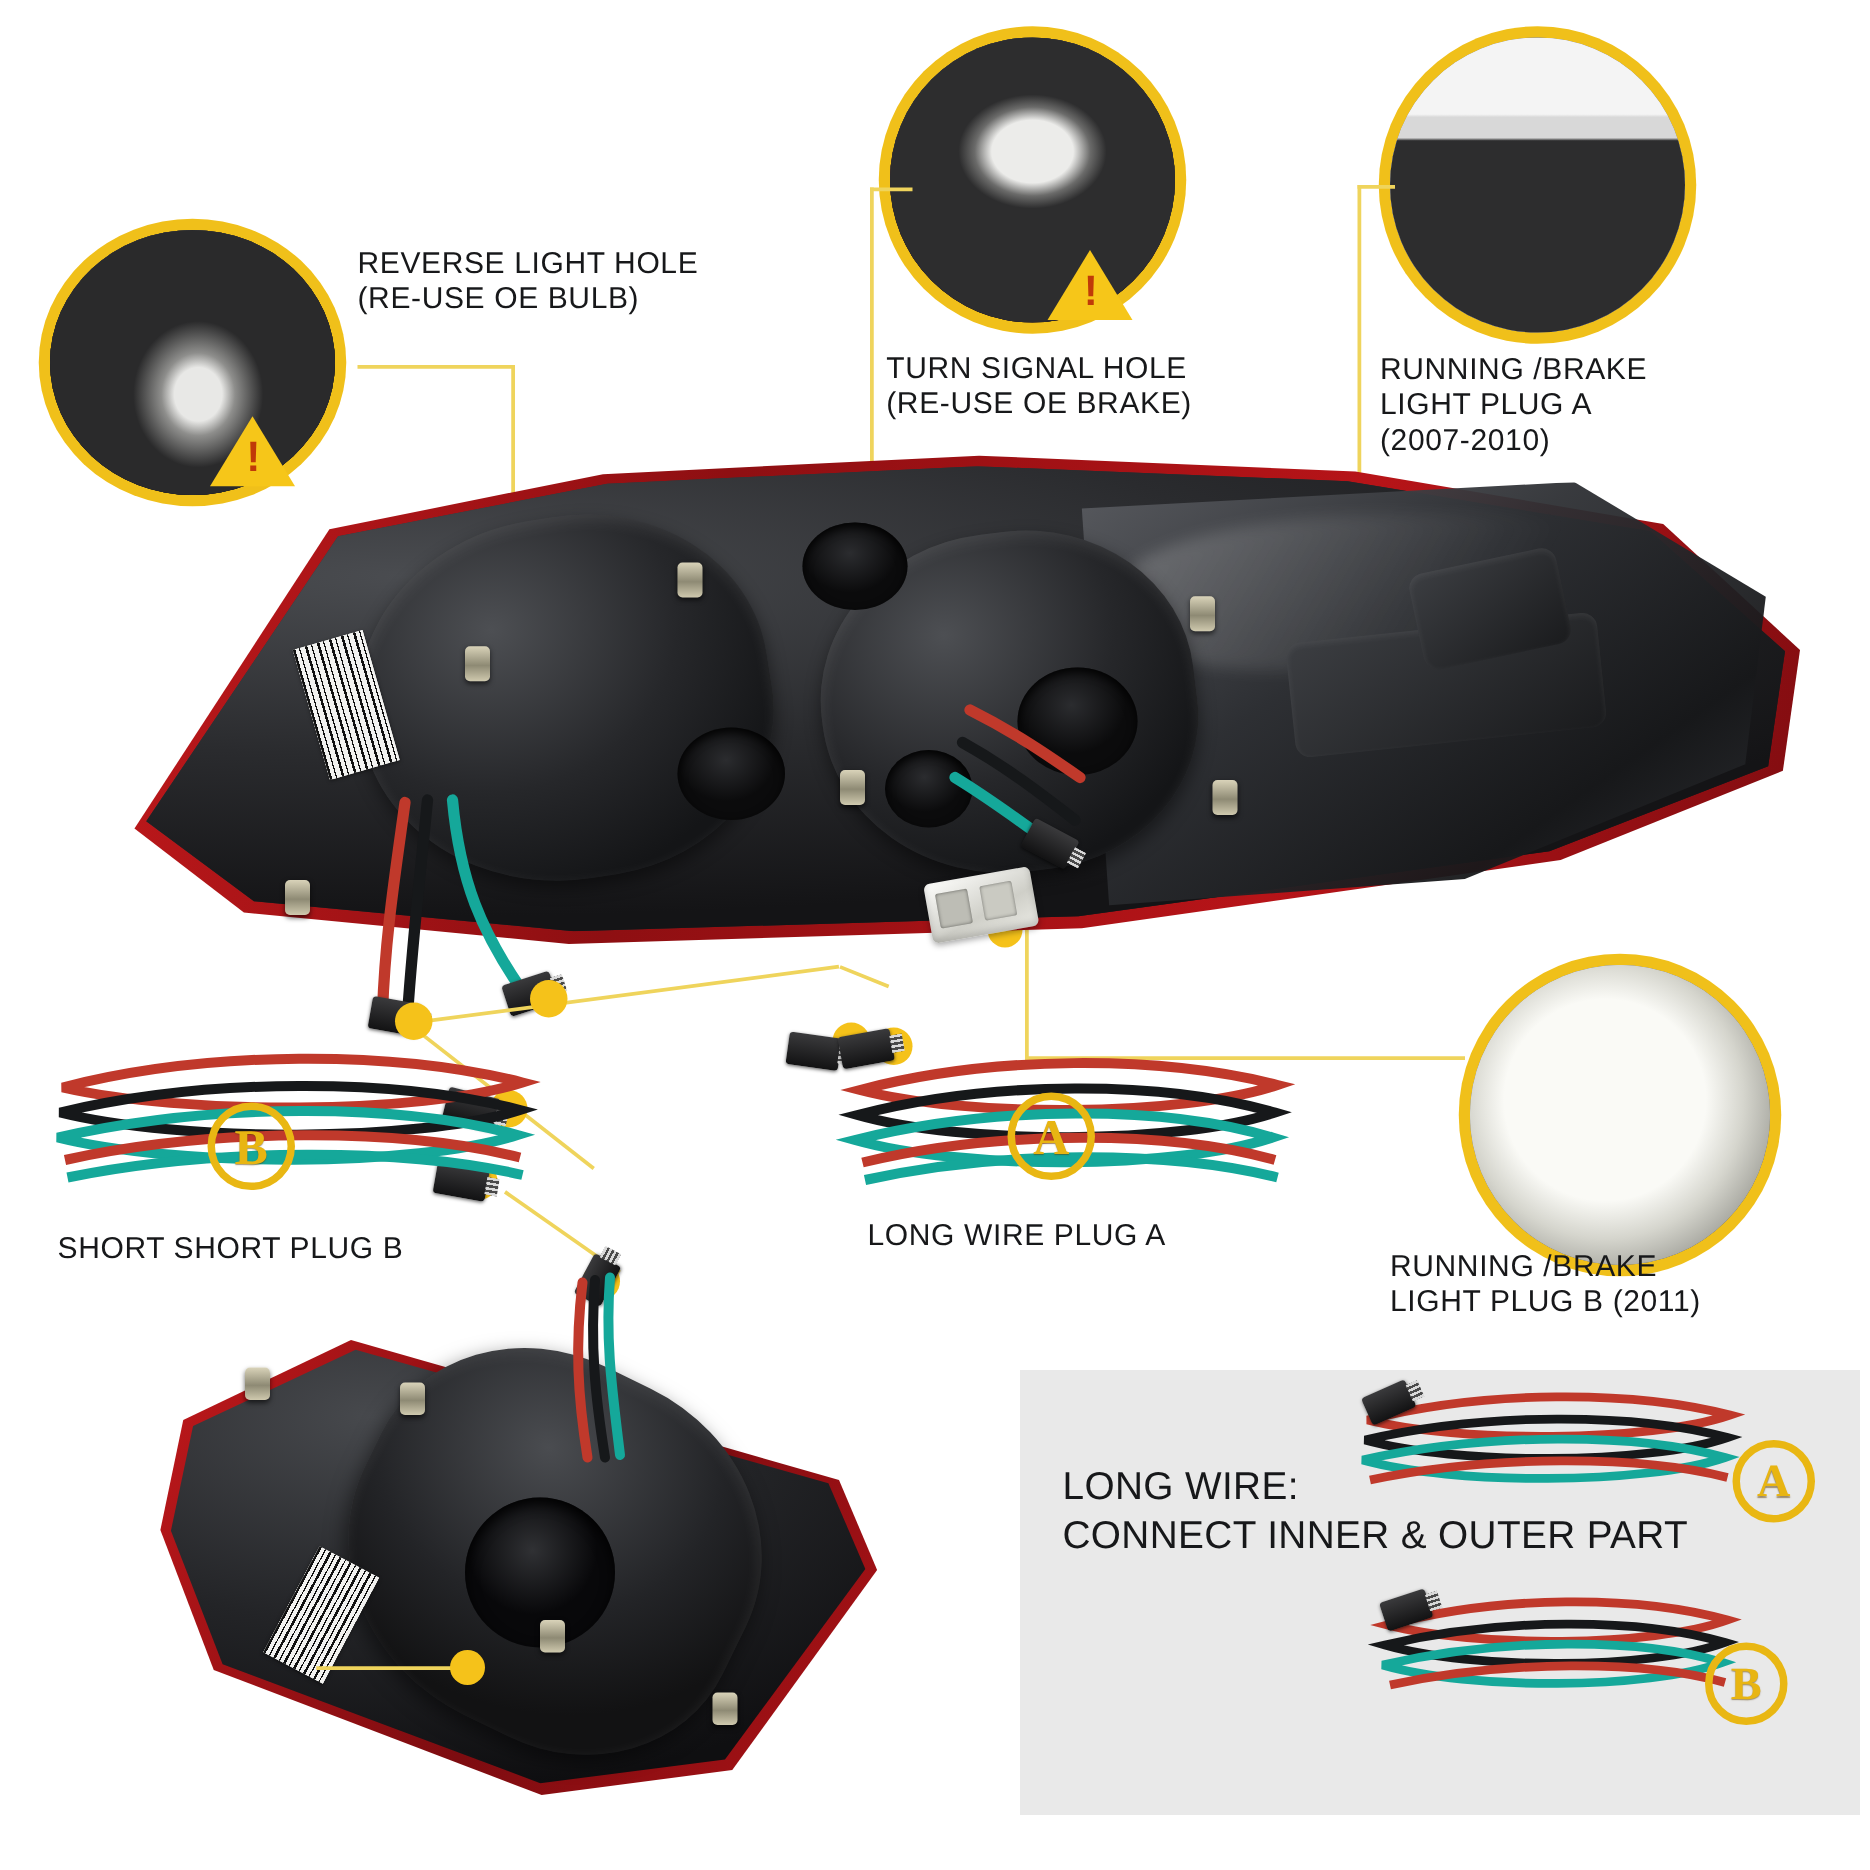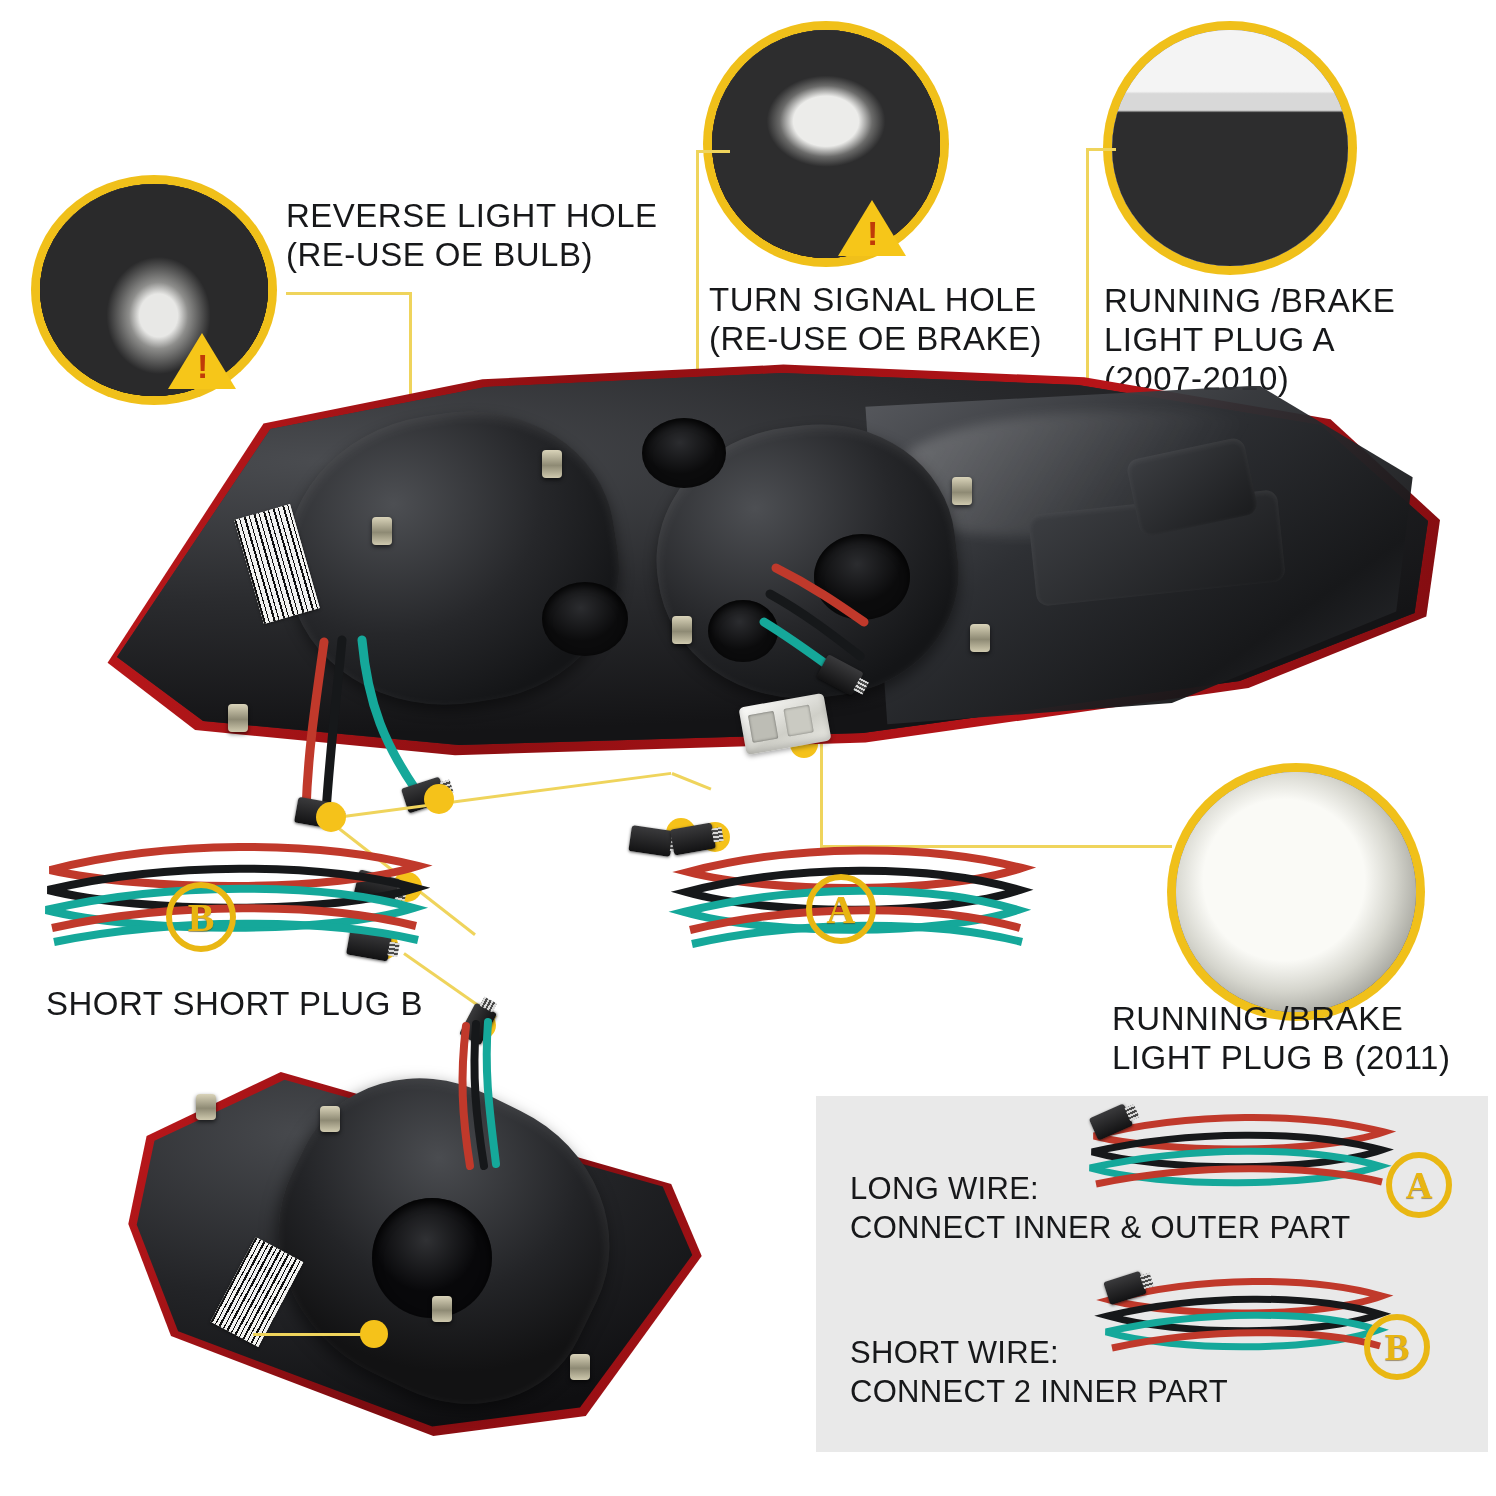--- a/index.html
+++ b/index.html
@@ -1,21 +1,21 @@
 <!DOCTYPE html>
 <html><head>
 <meta charset="utf-8">
 <style>
   html,body{margin:0;padding:0;background:#fff;}
   body{width:1496px;height:1496px;position:relative;overflow:hidden;
        font-family:"Liberation Sans","DejaVu Sans",sans-serif;color:#1b1b1b;}
   .stage{position:absolute;inset:0;}
 
   
-  .label{position:absolute;font-size:33px;line-height:1.18;letter-spacing:.5px;
+  .label{position:absolute;font-size:24px;line-height:1.18;letter-spacing:.5px;
          color:#17181a;font-weight:400;white-space:pre-line;}
 
   
   .circ{position:absolute;border-radius:50%;overflow:hidden;
         box-shadow:0 0 0 9px #F0C01A;background:#2a2a2a;}
   .circ .ph{position:absolute;inset:0;}
 
   
   .warn{position:absolute;width:0;height:0;border-left:34px solid transparent;
         border-right:34px solid transparent;border-bottom:56px solid #F6C619;}
@@ -273,20 +273,21 @@
       <path d="M12,20 C118,-8 252,-8 346,16 C268,42 96,42 12,20 Z" fill="none" stroke="#c0392b" stroke-width="8"></path>
       <path d="M10,40 C118,12 254,12 344,38 C266,64 94,64 10,40 Z" fill="none" stroke="#16181a" stroke-width="8"></path>
       <path d="M8,60 C120,32 256,32 342,58 C264,84 92,84 8,60 Z" fill="none" stroke="#15a89a" stroke-width="8"></path>
       <path d="M14,78 C122,52 258,52 344,76" fill="none" stroke="#c0392b" stroke-width="8"></path>
       <path d="M16,92 C124,68 260,68 346,90" fill="none" stroke="#15a89a" stroke-width="8"></path>
     </svg>
   </div>
   <div class="ring" style="left:806px;top:874px;width:58px;height:58px;font-size:40px;">
     <span>A</span>
   </div>
+  <div class="label" style="left:694px;top:975px;width:420px;">LONG WIRE PLUG A</div>
 
   <div class="lamp-bot">
     <div class="redrim"></div>
     <div class="body"></div>
     <div class="plate"></div>
     <div class="bulbwell"></div>
     <div class="barcode"></div>
     <div class="screw" style="left:210px;top:58px;"></div>
     <div class="screw" style="left:86px;top:46px;"></div>
     <div class="screw" style="left:322px;top:248px;"></div>
@@ -315,22 +316,20 @@
         <path d="M8,34 C104,12 224,12 298,32 C234,54 80,54 8,34 Z" fill="none" stroke="#16181a" stroke-width="7"></path>
         <path d="M6,50 C106,28 226,28 296,48 C232,70 78,70 6,50 Z" fill="none" stroke="#15a89a" stroke-width="7"></path>
         <path d="M12,66 C108,46 228,46 298,64" fill="none" stroke="#c0392b" stroke-width="7"></path>
       </svg>
     </div>
     <div class="conn" style="left:276px;top:14px;width:38px;height:24px;transform:rotate(-24deg);"></div>
     <div class="ring" style="left:570px;top:56px;width:54px;height:54px;font-size:37px;">
       <span>A</span>
     </div>
 
-    <div class="ltxt" style="left:34px;top:238px;width:520px;">SHORT WIRE:
-CONNECT 2 INNER PART</div>
 
     <div class="bundle" style="left:284px;top:184px;">
       <svg width="292" height="96" viewBox="0 0 292 96">
         <path d="M10,20 C100,-4 210,-4 282,16 C222,38 80,38 10,20 Z" fill="none" stroke="#c0392b" stroke-width="7"></path>
         <path d="M8,36 C100,14 212,14 280,34 C220,56 78,56 8,36 Z" fill="none" stroke="#16181a" stroke-width="7"></path>
         <path d="M6,52 C102,30 214,30 278,50 C218,72 76,72 6,52 Z" fill="none" stroke="#15a89a" stroke-width="7"></path>
         <path d="M12,68 C104,48 216,48 280,66" fill="none" stroke="#c0392b" stroke-width="7"></path>
       </svg>
     </div>
     <div class="conn" style="left:290px;top:180px;width:38px;height:24px;transform:rotate(-18deg);"></div>

